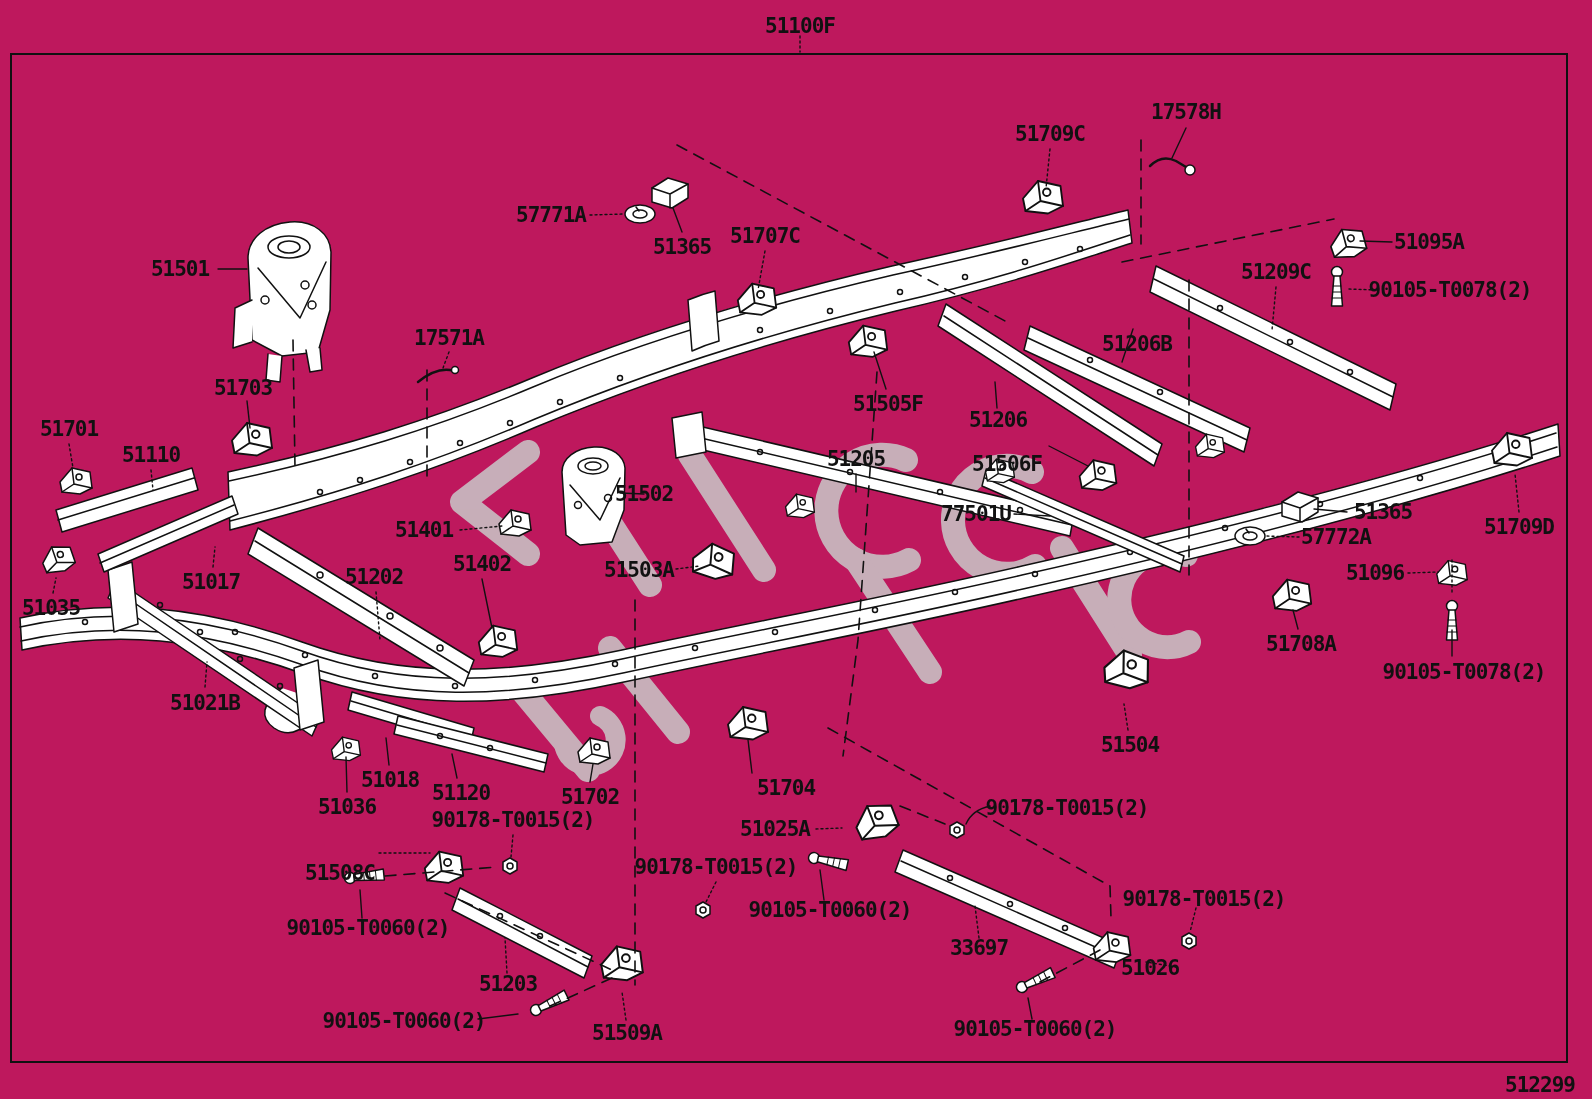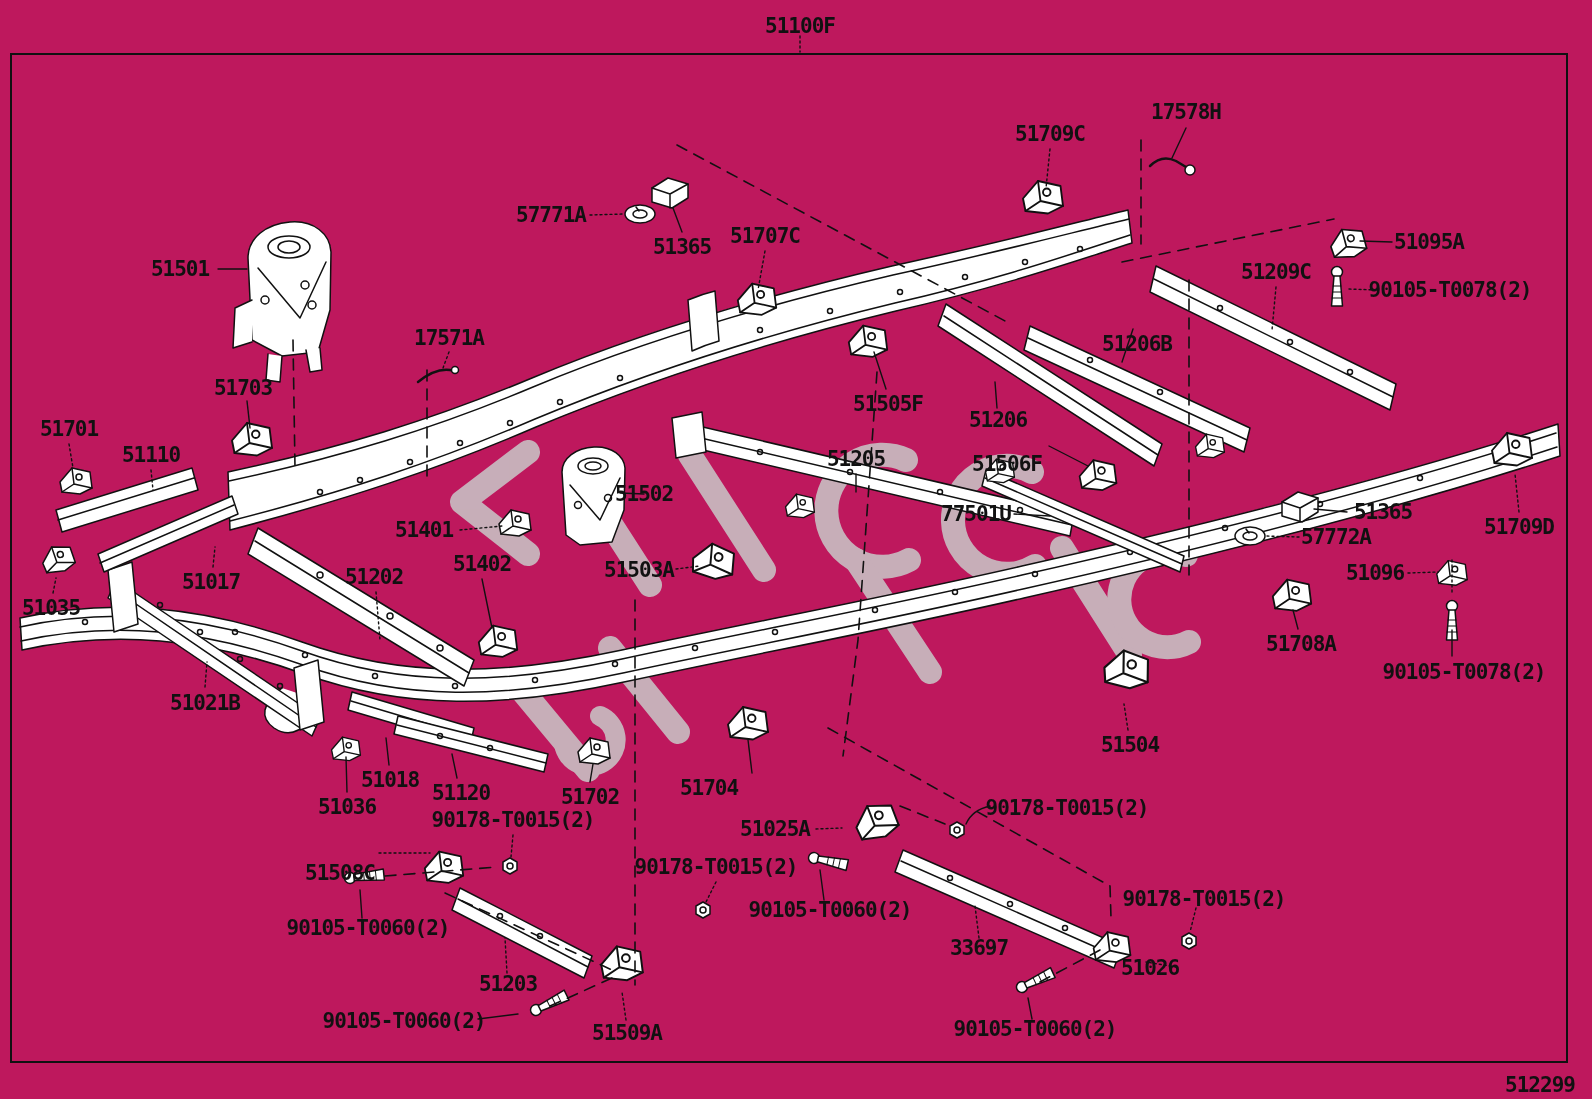--- a/index.html
+++ b/index.html
@@ -371,21 +371,21 @@
       <div class="part-label" style="left: 1375px; top: 573px;">51096</div>
       <div class="part-label" style="left: 211px; top: 582px;">51017</div>
       <div class="part-label" style="left: 51px; top: 608px;">51035</div>
       <div class="part-label" style="left: 1301px; top: 644px;">51708A</div>
       <div class="part-label" style="left: 1464px; top: 672px;">90105-T0078(2)</div>
       <div class="part-label" style="left: 205px; top: 703px;">51021B</div>
       <div class="part-label" style="left: 1130px; top: 745px;">51504</div>
       <div class="part-label" style="left: 390px; top: 780px;">51018</div>
       <div class="part-label" style="left: 461px; top: 793px;">51120</div>
       <div class="part-label" style="left: 590px; top: 797px;">51702</div>
-      <div class="part-label" style="left: 709px; top: 788px;">51704</div>
+      <div class="part-label" style="left: 786px; top: 788px;">51704</div>
       <div class="part-label" style="left: 347px; top: 807px;">51036</div>
       <div class="part-label" style="left: 1067px; top: 808px;">90178-T0015(2)</div>
       <div class="part-label" style="left: 513px; top: 820px;">90178-T0015(2)</div>
       <div class="part-label" style="left: 775px; top: 829px;">51025A</div>
       <div class="part-label" style="left: 340px; top: 853px; margin-top: 20px;">51508C</div>
       <div class="part-label" style="left: 716px; top: 867px;">90178-T0015(2)</div>
       <div class="part-label" style="left: 1204px; top: 899px;">90178-T0015(2)</div>
       <div class="part-label" style="left: 368px; top: 928px;">90105-T0060(2)</div>
       <div class="part-label" style="left: 830px; top: 910px;">90105-T0060(2)</div>
       <div class="part-label" style="left: 979px; top: 948px;">33697</div>

